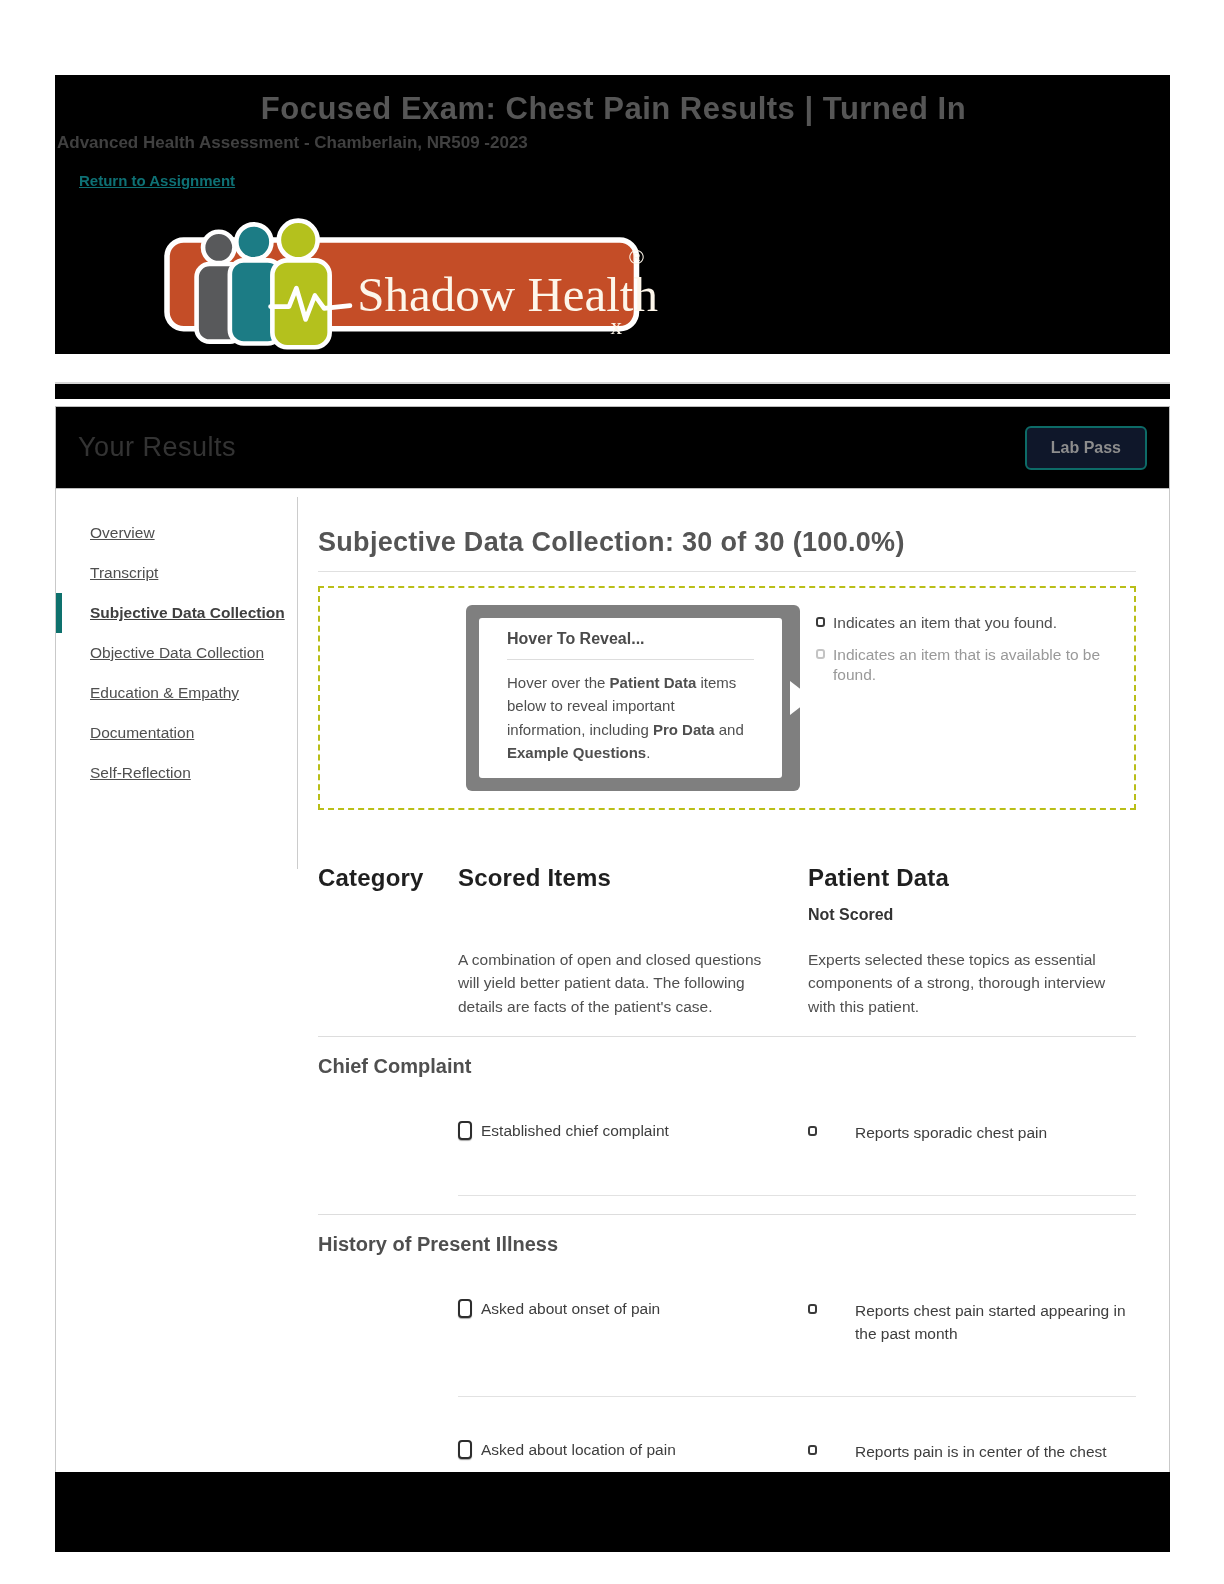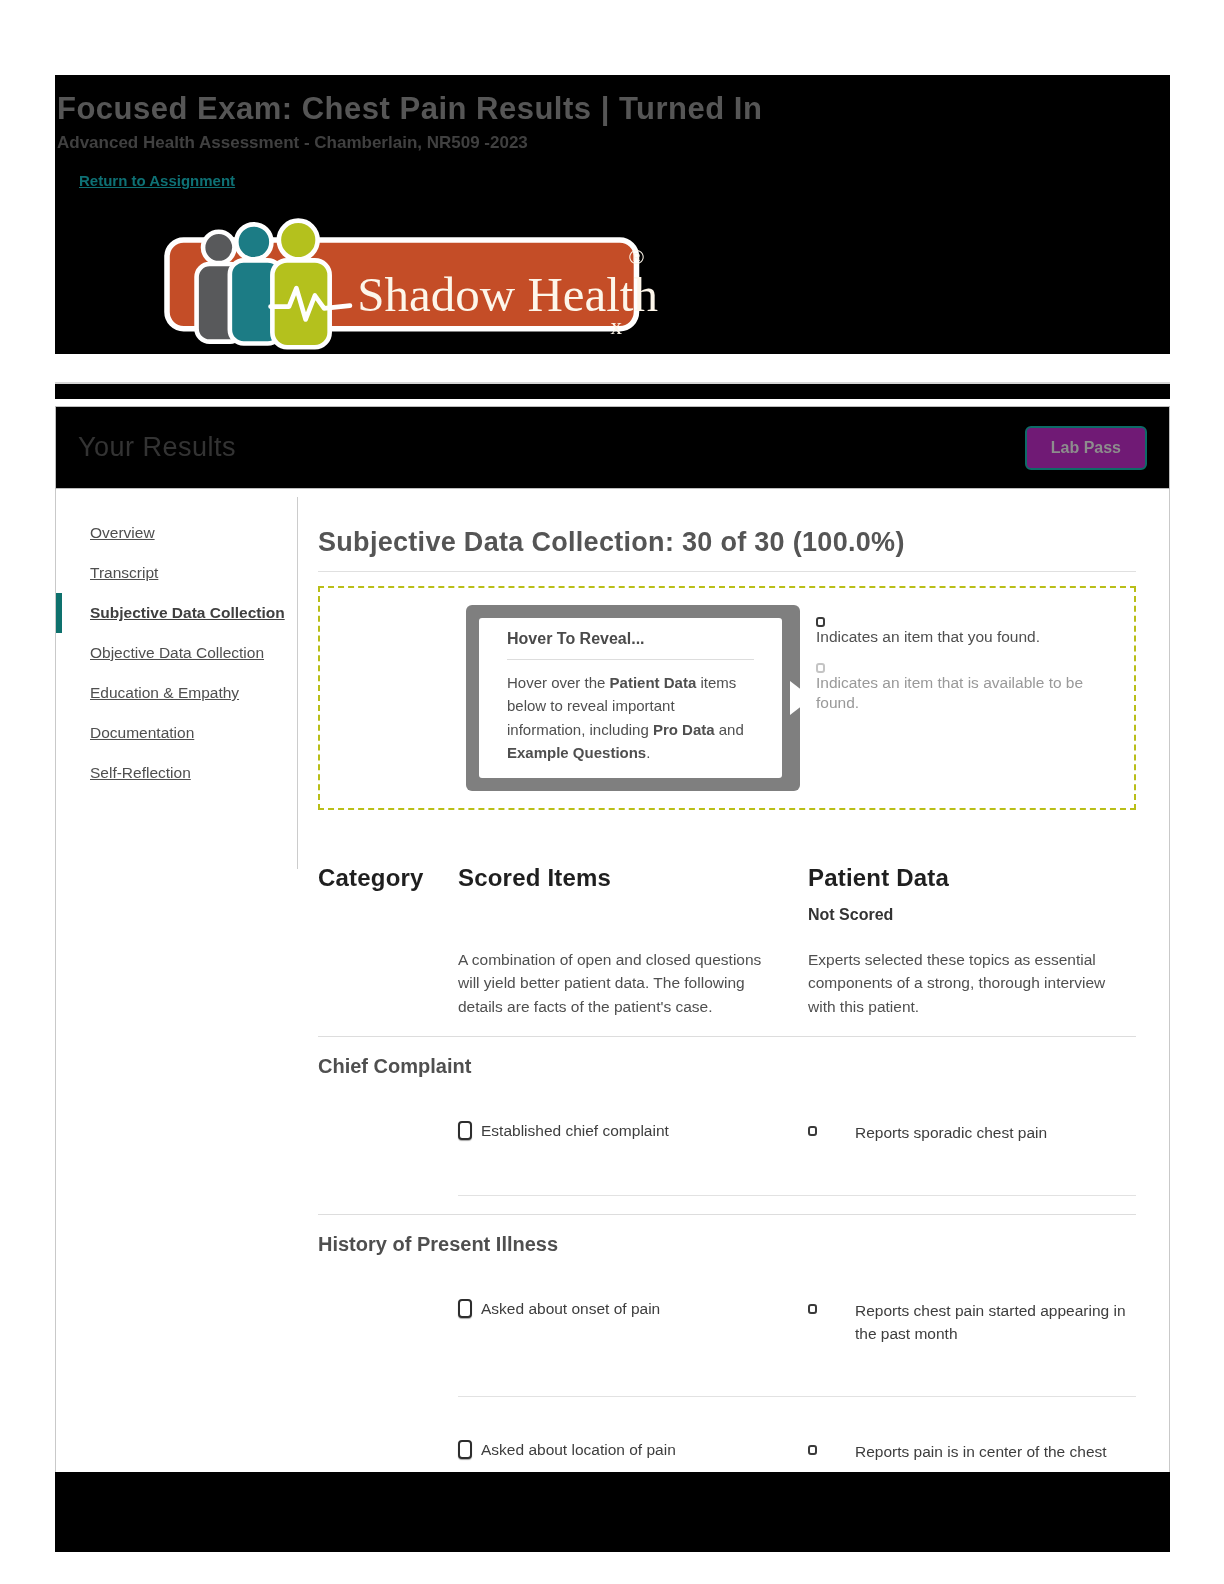--- a/index.html
+++ b/index.html
@@ -2,34 +2,34 @@
 <html><head>
 <meta charset="utf-8">
 <style>
   * { box-sizing: border-box; margin: 0; padding: 0; }
   html,body { width:1224px; background:#fff; font-family:"Liberation Sans", sans-serif; }
   body { height:1584px; overflow:hidden; }
   .frame { margin:75px 54px 0 55px; }
 
   
   .header { background:#000; padding:14px 0 0 2px; }
-  .page-title { font-size:31px; font-weight:bold; color:#565656; letter-spacing:.5px; line-height:40px; }
+  .page-title { font-size:31px; font-weight:bold; color:#565656; letter-spacing:.5px; line-height:40px;text-align:center; }
   .page-subtitle { font-size:17px; font-weight:bold; color:#404040; margin-top:2px; line-height:24px; }
   .return-link { display:inline-block; margin:17px 0 0 22px; color:#0e7175; font-weight:bold;
                  font-size:15px; text-decoration:underline; cursor:pointer; }
   .logo-wrap { margin:26px 0 28px 58px; }
   .header-bottom-line { height:2px; background:#d6d6d6; }
   .header-strip { height:15px; background:#000; }
   .gap7 { height:7px; background:#fff; }
 
   
   .results-bar { background:#000; border:1px solid #bdbdbd; height:83px; display:flex;
                  align-items:center; padding:0 22px; }
   .results-title { font-size:27px; color:#333; letter-spacing:.5px; }
-  .lab-pass-btn { margin-left:auto; background:#701a75; border:2px solid #0d6b67; border-radius:6px;
+  .lab-pass-btn { margin-left:auto; background:#0f172a; border:2px solid #0d6b67; border-radius:6px;
                   color:#8d8d8d; font-size:16px; font-weight:bold; padding:11px 24px; cursor:pointer;
                   font-family:"Liberation Sans", sans-serif; }
 
   
   .content-wrap { display:flex; background:#fff; border-left:1px solid #c9c9c9;
                   border-right:1px solid #c9c9c9; height:983px; overflow:hidden; }
   .sidebar { width:242px; flex-shrink:0; padding-top:24px; position:relative; }
   .sidebar::after { content:""; position:absolute; right:0; top:8px; height:372px;
                     border-right:1px solid #ccc; }
   .side-item { list-style:none; padding:11px 0 11px 34px; }
@@ -47,21 +47,21 @@
   .tooltip { width:334px; flex-shrink:0; background:#7f7f7f; border-radius:6px;
              padding:13px 18px 13px 13px; position:relative; }
   .tooltip::after { content:""; position:absolute; right:-12px; top:50%; transform:translateY(-50%);
                     width:0; height:0; border-top:17px solid transparent;
                     border-bottom:17px solid transparent; border-left:22px solid #fff; }
   .tooltip-inner { background:#fff; border-radius:3px; padding:12px 28px 14px; }
   .tooltip-title { font-size:16px; font-weight:bold; color:#4a4a4a; padding-bottom:11px;
                    border-bottom:1px solid #ddd; margin-bottom:11px; }
   .tooltip-body { font-size:15px; color:#4f4f4f; line-height:1.55; }
   .legend { flex:1; padding:8px 0 0 16px; font-size:15.5px; line-height:1.3; }
-  .legend-item { display:flex; align-items:flex-start; margin-bottom:12px; color:#4f4f4f;flex-direction:column; }
+  .legend-item { display:flex; align-items:flex-start; margin-bottom:12px; color:#4f4f4f; }
   .legend-item.available { color:#999; }
 
   
   .mark { display:inline-block; width:9px; height:10px; border:2px solid #3a3a3a;
           border-radius:3px 3px 3px 3px; flex-shrink:0; margin:4px 8px 0 0; background:#fff; }
   .mark.light { border-color:#c4c4c4; }
 
   
   .cols { display:grid; grid-template-columns:140px 350px 1fr; }
   .col-headers { margin-top:54px; }

